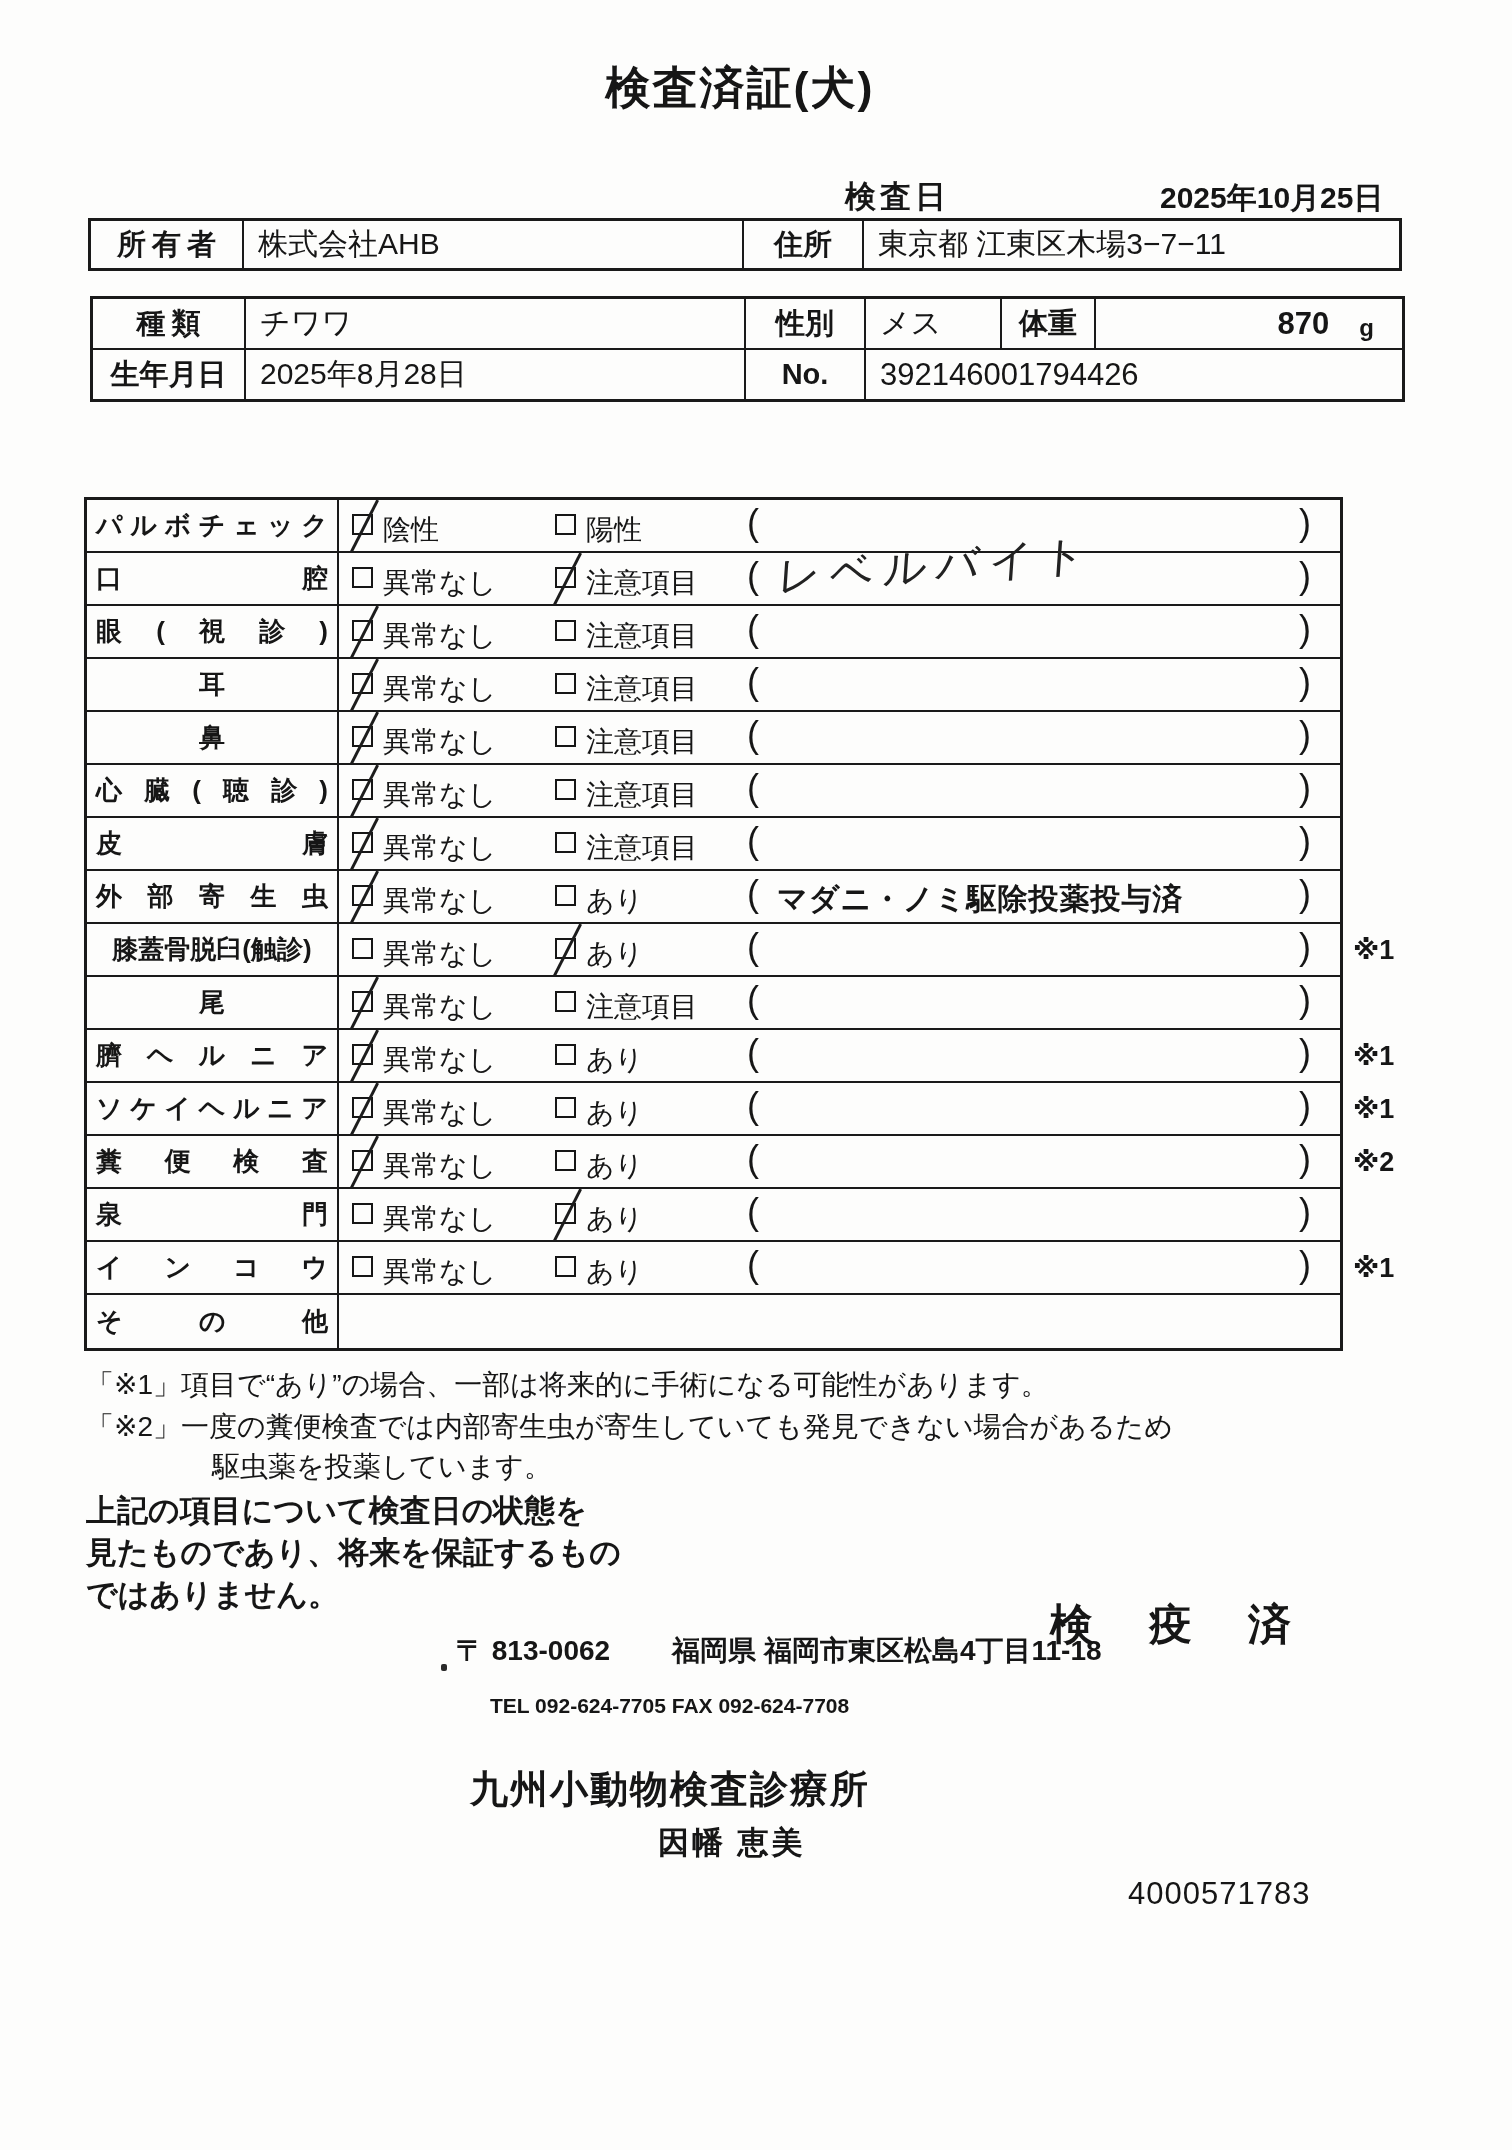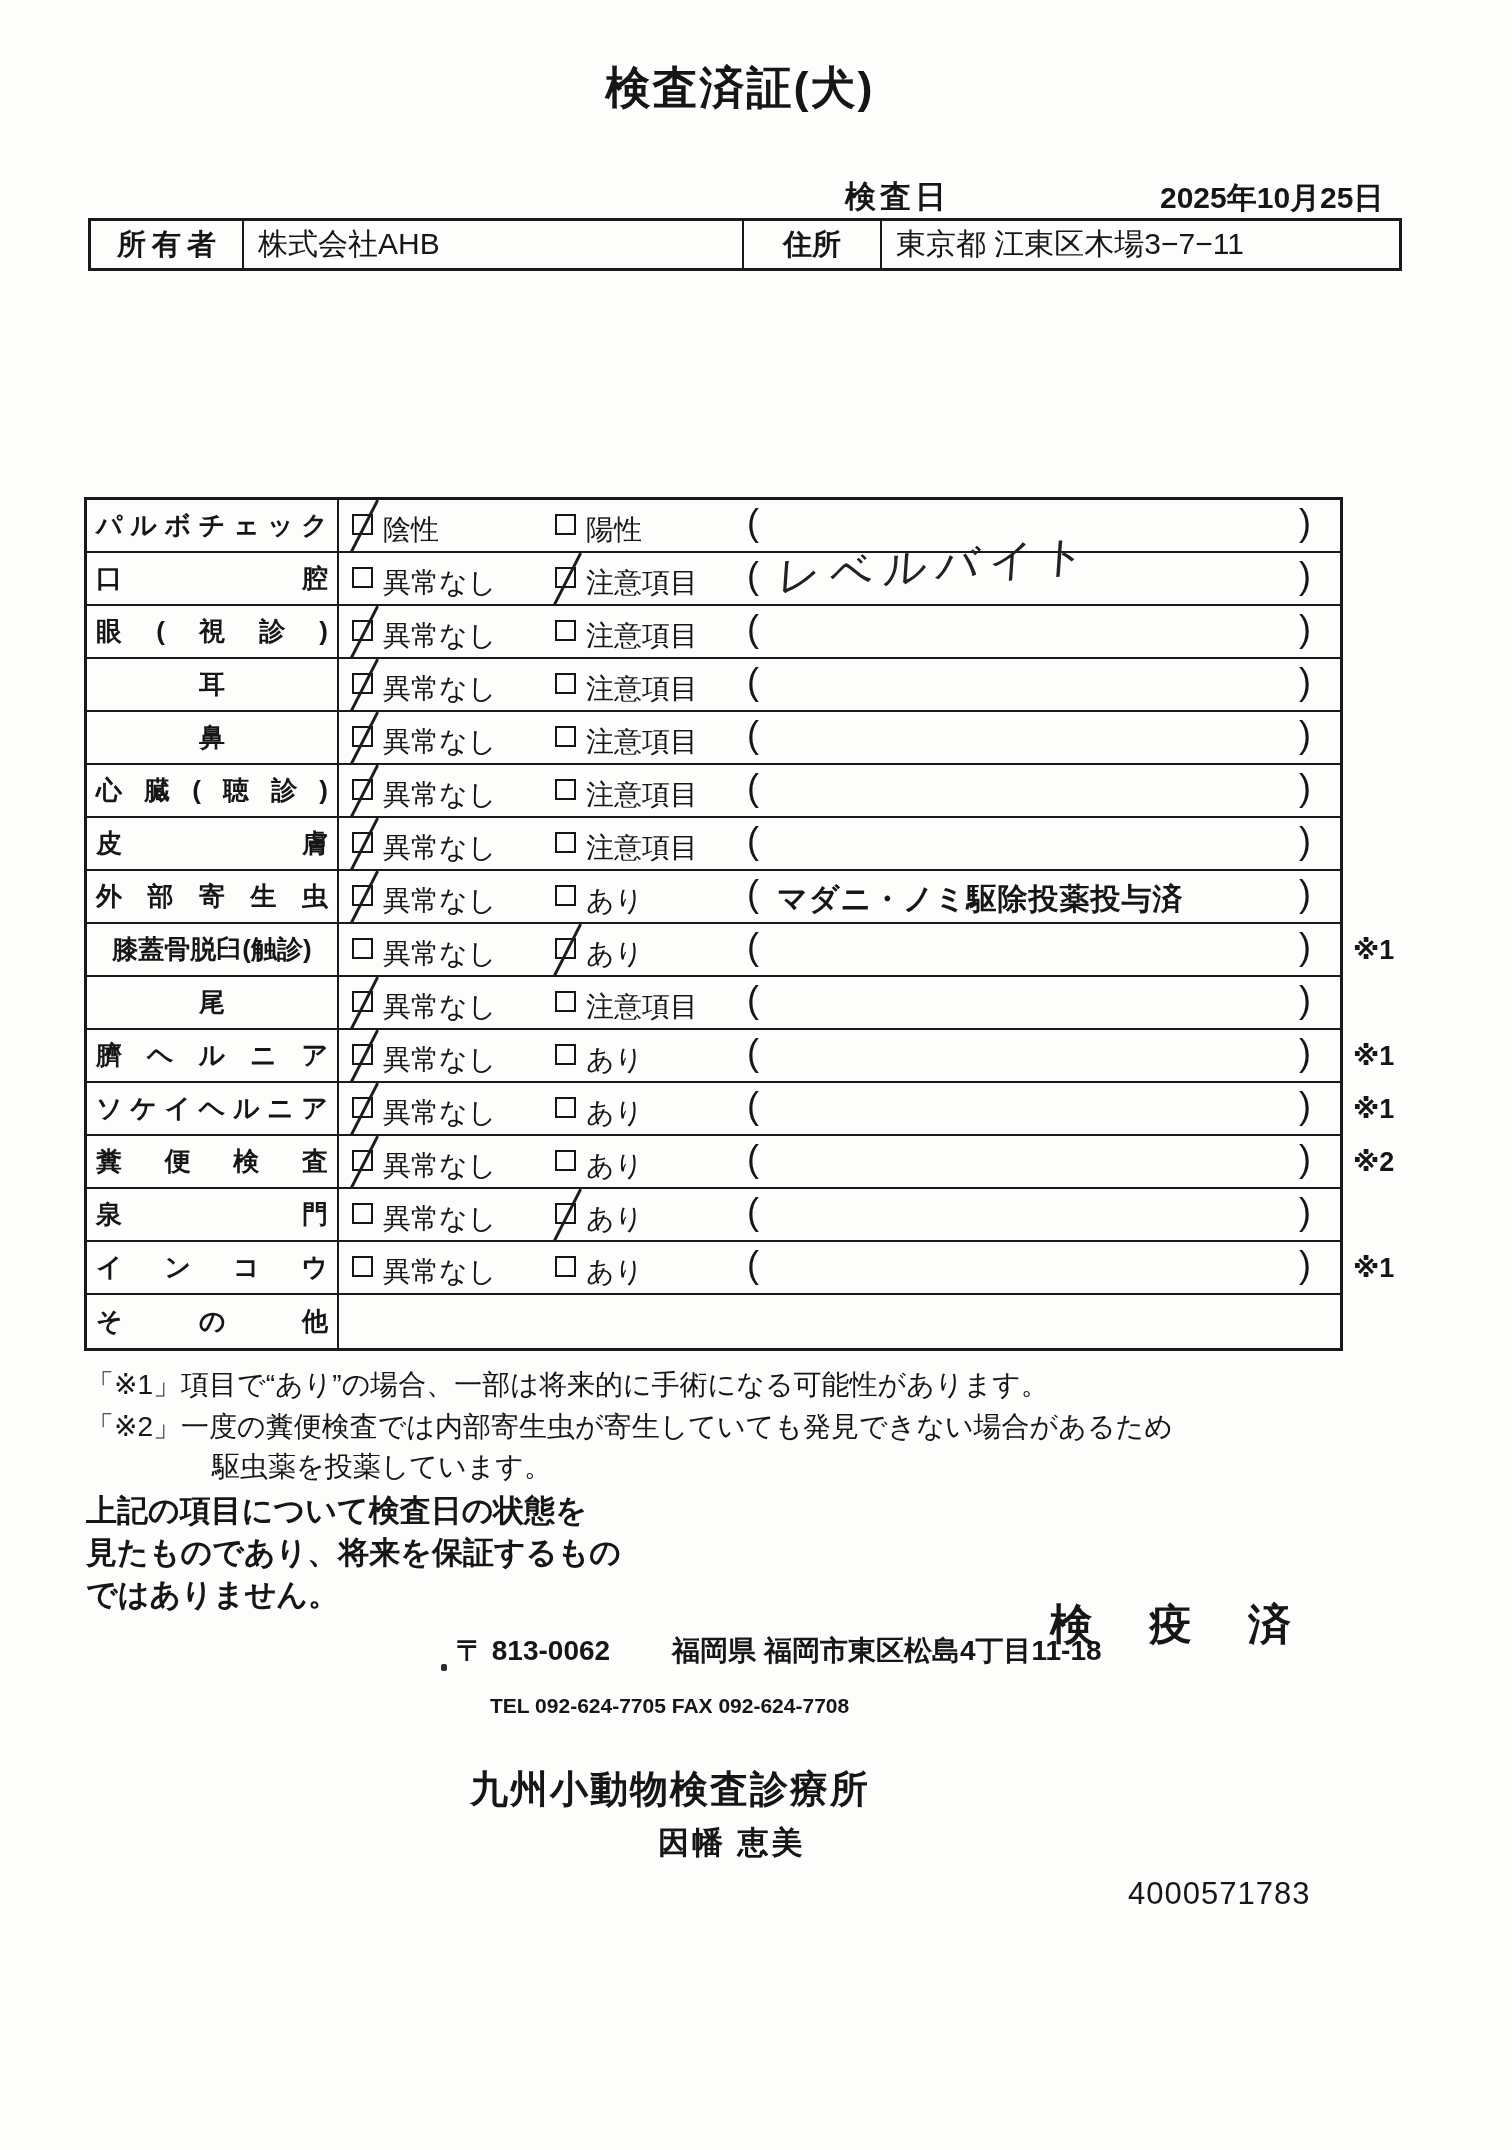--- a/index.html
+++ b/index.html
@@ -17,21 +17,21 @@
   .itable{display:flex;border:3px solid #1a1a1a;box-sizing:border-box;}
   .itable .cell{display:flex;align-items:center;box-sizing:border-box;height:100%;}
   .cell.br{border-right:2.5px solid #1a1a1a;}
   .cell.lbl{justify-content:center;font-size:29px;font-weight:600;}
   .cell.lbl.sp{letter-spacing:6px;text-indent:6px;}
   .cell.val{padding-left:14px;font-size:30px;font-weight:500;}
   .owner-table{left:88px;top:218px;width:1314px;height:53px;}
   .species-table{left:90px;top:296px;width:1315px;height:106px;flex-direction:column;}
   .itable .trow{display:flex;flex:1;min-height:0;}
   .trow.bb{border-bottom:2.5px solid #1a1a1a;}
-  .w153{width:153px;} .w500{width:500px;} .w130{width:138px;} .w136{width:136px;} .w94{width:94px;}
+  .w153{width:153px;} .w500{width:500px;} .w130{width:120px;} .w136{width:136px;} .w94{width:94px;}
   .flex1{flex:1;}
   .weight-cell{flex:1;display:flex;align-items:center;justify-content:flex-end;gap:30px;padding-right:28px;box-sizing:border-box;}
   .weight-num{font-size:31px;font-weight:600;}
   .weight-unit{font-size:24px;font-weight:600;margin-top:8px;}
   .intro{left:88px;top:438px;font-size:28px;font-weight:500;}
   
   .exam-table{left:84px;top:497px;width:1259px;border:3px solid #1a1a1a;box-sizing:border-box;}
   .exam-row{display:flex;height:53px;border-bottom:2.5px solid #1a1a1a;box-sizing:border-box;}
   .exam-row:last-child{border-bottom:none;}
   .item-cell{width:252px;border-right:2.5px solid #1a1a1a;box-sizing:border-box;
@@ -78,20 +78,39 @@
   <div class="abs exam-date-label">検査日</div>
   <div class="abs exam-date-value">2025年10月25日</div>
 
   <div class="abs itable owner-table">
     <div class="cell lbl sp br w153">所有者</div>
     <div class="cell val br w500">株式会社AHB</div>
     <div class="cell lbl br w130">住所</div>
     <div class="cell val flex1">東京都 江東区木場3−7−11</div>
   </div>
 
+  <div class="abs itable species-table" style="display:flex;">
+    <div class="trow bb">
+      <div class="cell lbl sp br w153">種類</div>
+      <div class="cell val br w500">チワワ</div>
+      <div class="cell lbl br w130">性別</div>
+      <div class="cell val br w136">メス</div>
+      <div class="cell lbl br w94">体重</div>
+      <div class="weight-cell">
+        <span class="weight-num">870</span>
+        <span class="weight-unit">g</span>
+      </div>
+    </div>
+    <div class="trow">
+      <div class="cell lbl br w153">生年月日</div>
+      <div class="cell val br w500">2025年8月28日</div>
+      <div class="cell lbl br w130">No.</div>
+      <div class="cell val flex1" style="font-size:31px;">392146001794426</div>
+    </div>
+  </div>
 
 
   <div class="abs exam-table">
       <div class="exam-row">
         <div class="item-cell spread">
           <span>パ</span>
           <span>ル</span>
           <span>ボ</span>
           <span>チ</span>
           <span>ェ</span>

